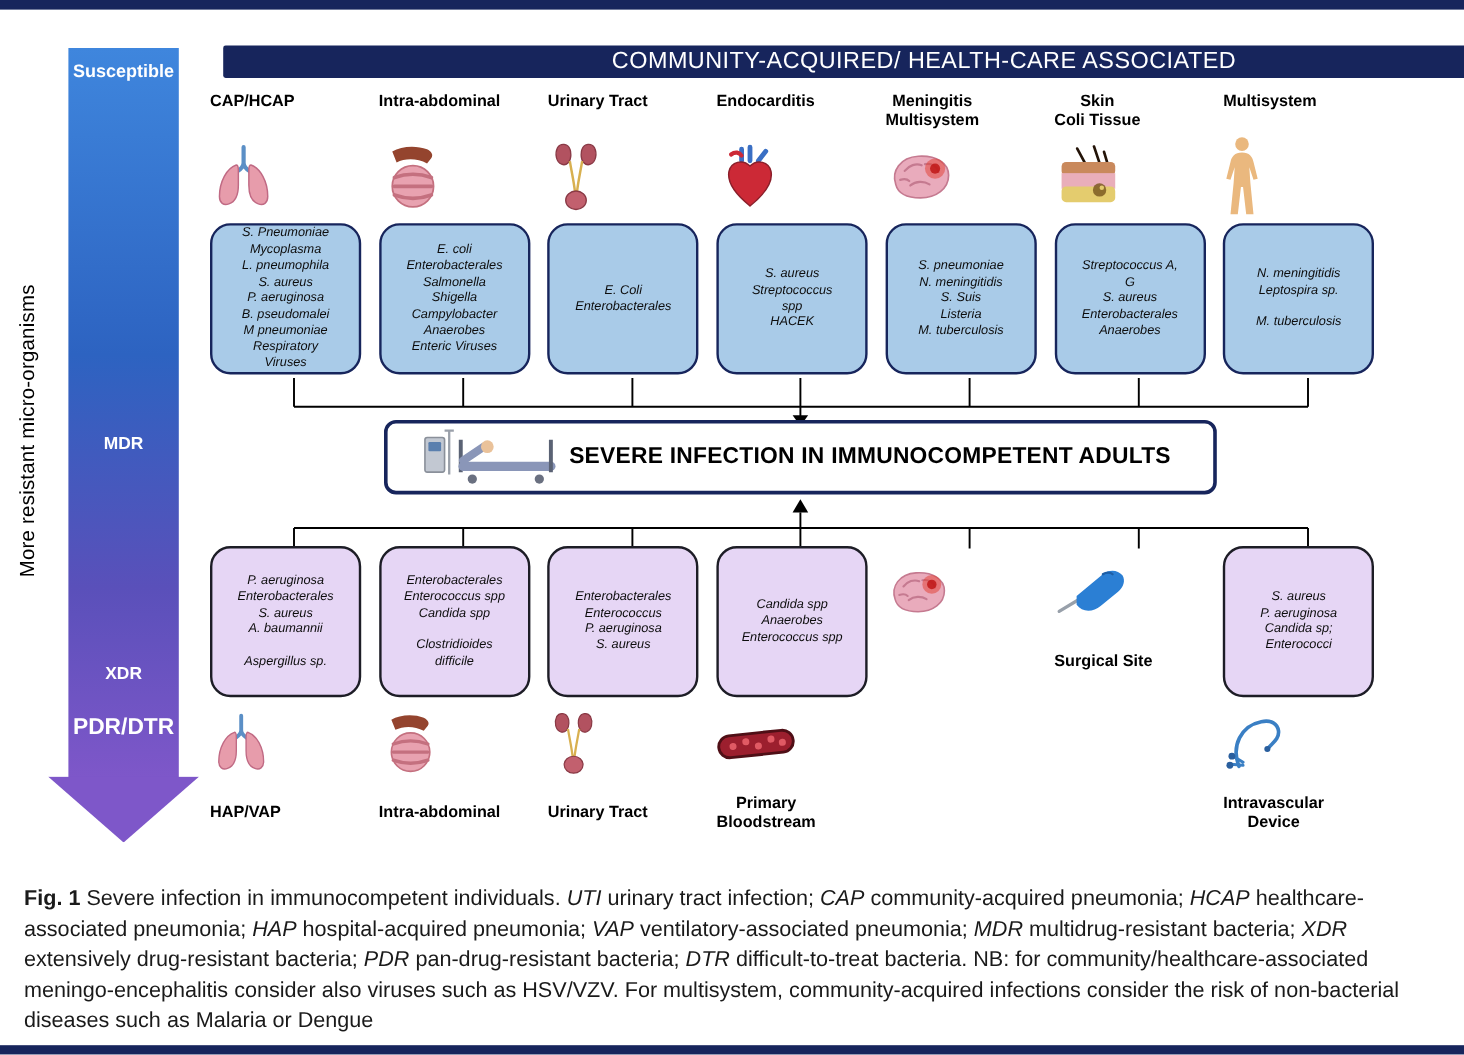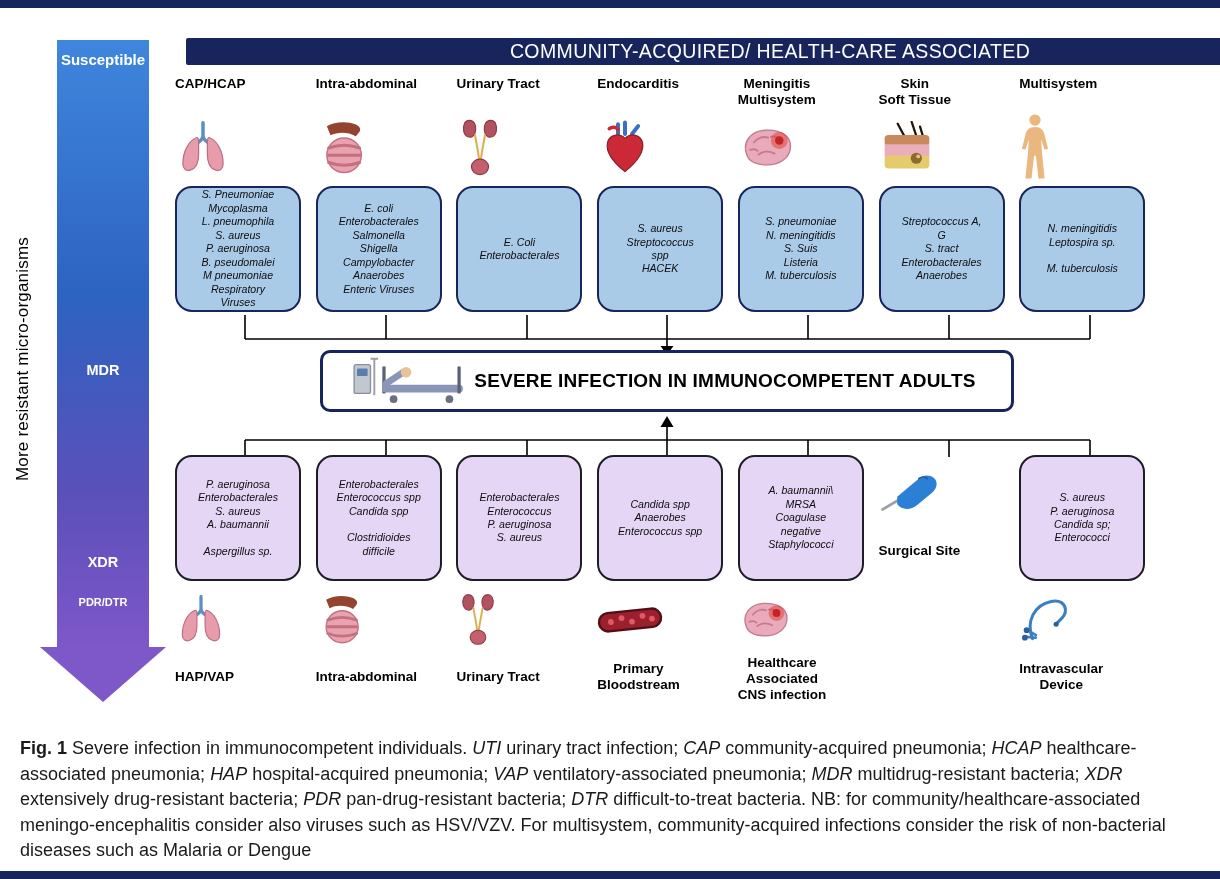--- a/index.html
+++ b/index.html
@@ -11,21 +11,21 @@
   
   .res-arrow{position:absolute;left:40px;top:40px;width:126px;height:662px}
   .arrow-body{position:absolute;left:17px;top:0;width:92px;height:608px;
     background:linear-gradient(180deg,var(--arrow-top,#3f86dd) 0%,#2d63c1 42%,#5a50ba 74%,var(--arrow-bottom,#7e57c9) 100%)}
   .arrow-head{position:absolute;left:0;top:607px;width:126px;height:55px;background:var(--arrow-bottom,#7e57c9);
     clip-path:polygon(0 0,100% 0,50% 100%)}
   .arrow-label{position:absolute;left:17px;width:92px;text-align:center;color:#fff;font-weight:bold}
   .lbl-susceptible{top:11px;font-size:15px}
   .lbl-mdr{top:322px;font-size:14.5px}
   .lbl-xdr{top:514px;font-size:14.5px}
-  .lbl-pdr{top:556px;font-size:11px}
+  .lbl-pdr{top:556px;font-size:19px}
   .axis-label{position:absolute;left:13px;top:237px;writing-mode:vertical-rl;transform:rotate(180deg);font-size:17px;color:#000;letter-spacing:0.2px}
 
   
   .bar{position:absolute;left:186px;width:1168px;color:#fff;display:flex;align-items:center;justify-content:center;border-radius:2px;z-index:2}
   .bar-community{top:38px;height:27px;background:var(--navy,#17255c);font-size:19.5px;letter-spacing:0.4px}
   .bar-hospital{top:701px;height:25px;background:var(--hospital-bar,#a868cc);font-size:18.5px;letter-spacing:0.3px}
 
   .connectors{position:absolute;left:0;top:0;z-index:1;pointer-events:none}
 
   
@@ -175,35 +175,35 @@
         <div class="org-list">S. pneumoniae
 N. meningitidis
 S. Suis
 Listeria
 M. tuberculosis</div>
       </div>
     </div>
 
     <div class="col">
       <div class="col-title">Skin
-Soft Tissue</div>
+Coli Tissue</div>
       <div class="col-icon">
         <svg viewBox="0 0 60 58" width="56" height="54">
           <path d="M20 3l7 13M35 1l5 15M44 6l3 10" stroke="#241408" stroke-width="2.4" stroke-linecap="round"></path>
           <rect x="6" y="15" width="48" height="12" rx="4" fill="#c9895c"></rect>
           <rect x="6" y="25" width="48" height="14" fill="#e9aeba"></rect>
           <rect x="6" y="37" width="48" height="14" rx="4" fill="#e4cc6e"></rect>
           <circle cx="40" cy="40" r="6" fill="#7c5a22" opacity="0.85"></circle>
           <circle cx="42" cy="38" r="2" fill="#e4cc6e"></circle>
         </svg>
       </div>
       <div class="org-box blue">
         <div class="org-list">Streptococcus A,
 G
-S. tract
+S. aureus
 Enterobacterales
 Anaerobes</div>
       </div>
     </div>
 
     <div class="col">
       <div class="col-title">Multisystem</div>
       <div class="col-icon">
         <svg viewBox="0 0 36 78" width="32" height="68">
           <circle cx="18" cy="7" r="6.5" fill="#eab87e"></circle>
@@ -310,38 +310,28 @@
           <circle cx="38" cy="17" r="3.2" fill="#e05a64"></circle>
           <circle cx="50" cy="12" r="3.2" fill="#e05a64"></circle>
           <circle cx="60" cy="16" r="3.2" fill="#e05a64"></circle>
         </svg>
       </div>
       <div class="col-label">Primary
 Bloodstream</div>
     </div>
 
     <div class="col">
-      <div class="org-box purple">
-        <div class="org-list">A. baumannii\
-MRSA
-Coagulase
-negative
-Staphylococci</div>
-      </div>
       <div class="col-icon2">
         <svg viewBox="0 0 64 52" width="56" height="46">
           <path d="M9 32C5 20 13 8 29 7c16-1 27 6 27 17 0 12-11 20-25 20C19 44 11 40 9 32z" fill="#e9abbc" stroke="#c57a90" stroke-width="1.5"></path>
           <path d="M17 20c4-5 10-7 15-5M22 33c5-4 12-4 17-1M35 14c6-1 11 2 12 7M13 28c3-1 6-1 8 1" stroke="#c57a90" stroke-width="2" fill="none" stroke-linecap="round"></path>
           <circle cx="44" cy="18" r="9" fill="#e23b2e" opacity="0.5"></circle>
           <circle cx="44" cy="18" r="4.5" fill="#c01818" opacity="0.85"></circle>
         </svg>
       </div>
-      <div class="col-label">Healthcare
-Associated
-CNS infection</div>
     </div>
 
     <div class="col">
       <div class="col-icon2">
         <svg viewBox="0 0 66 50" width="60" height="46">
           <path d="M4 42l20-12" stroke="#98a0aa" stroke-width="3" stroke-linecap="round"></path>
           <path d="M20 28L44 8c6-5 14-4 18 1 3 5 1 11-4 15L42 37c-7 6-17 6-22-1z" fill="#2b7fd4"></path>
           <path d="M44 8c3-2 7-2 9 0" stroke="#1d5ea6" stroke-width="2" fill="none" stroke-linecap="round"></path>
         </svg>
       </div>

